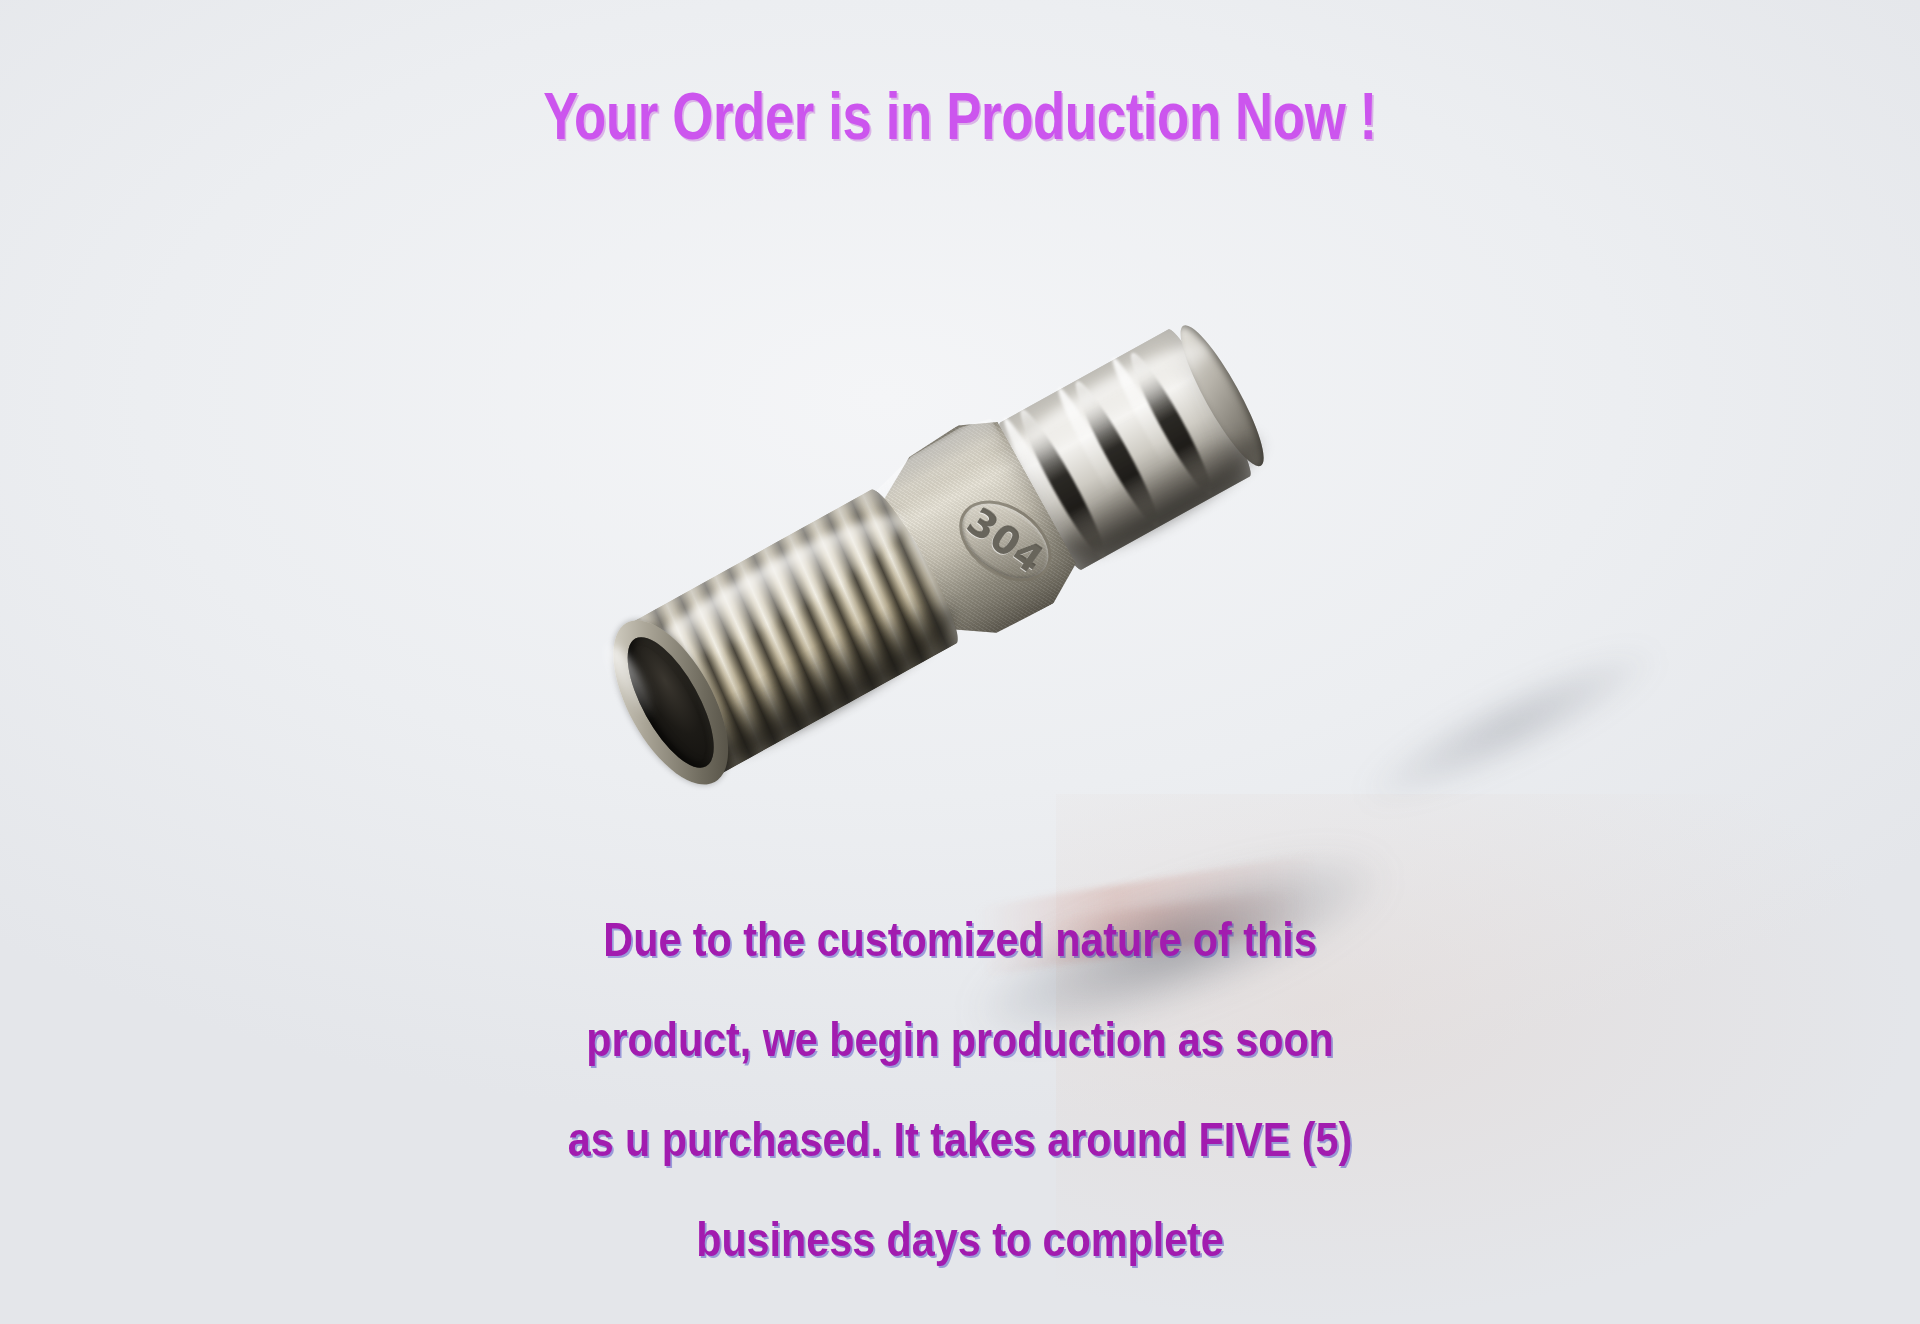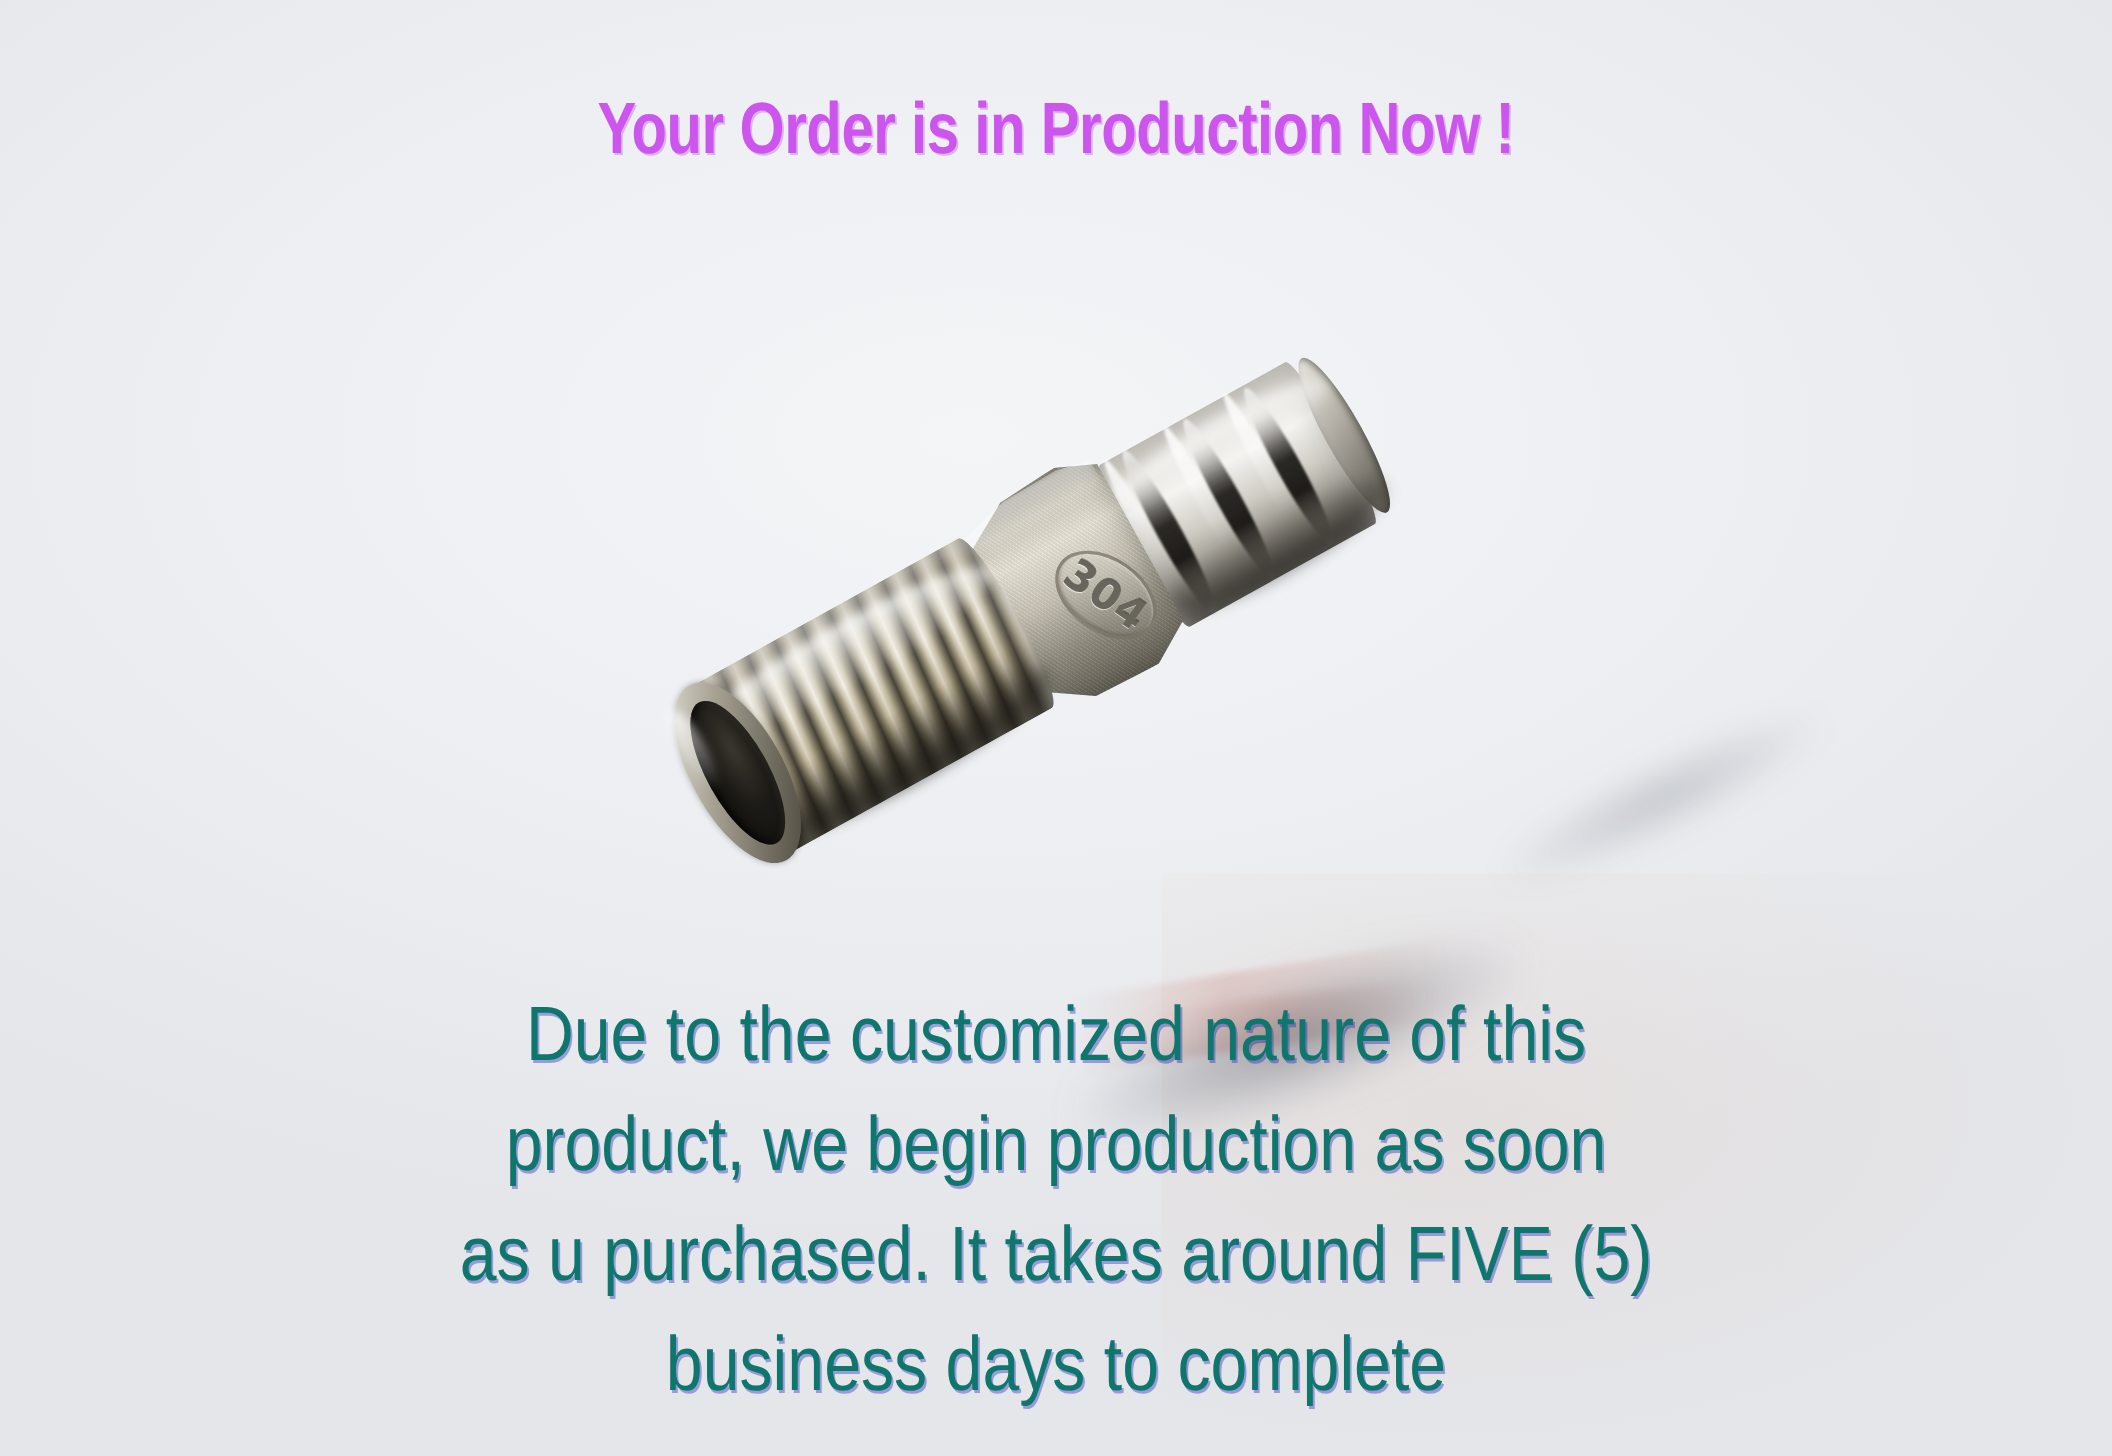--- a/index.html
+++ b/index.html
@@ -337,23 +337,23 @@
     filter: blur(7px);
   }
 
   
   .body-copy {
     position: absolute;
     left: 0;
     top: 890px;
     width: 100%;
     text-align: center;
-    color: #0f766e;
-    font-size: 70px;
-    font-weight: 400;
+    color: #a21caf;
+    font-size: 48px;
+    font-weight: 700;
     line-height: 100px;
     text-shadow: 2px 2px 0 rgba(40,40,190,0.40);
   }
   .body-copy .line {
     display: block;
     transform: scaleX(0.86);
     white-space: nowrap;
   }
 </style>
 </head>

